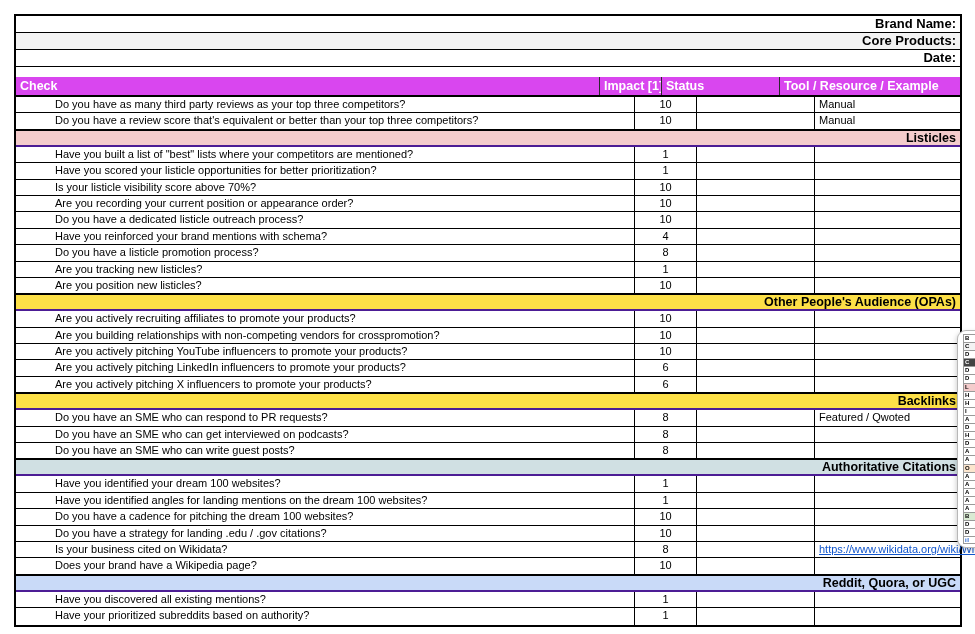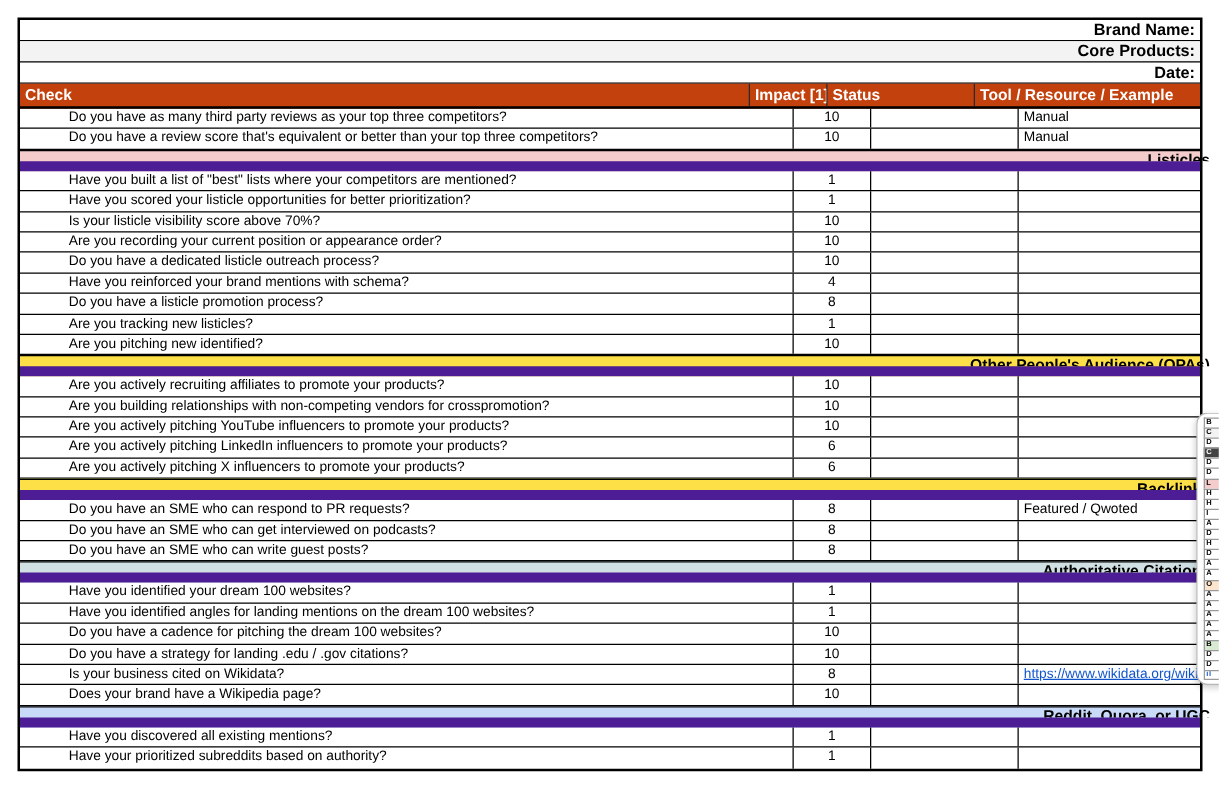--- a/index.html
+++ b/index.html
@@ -16,21 +16,21 @@
   .row.merged { grid-template-columns: 944px; text-align: right; }
 
   .info-row { height: 17px; }
   .info-row .cell { font-weight: bold; font-size: 13px; line-height: 16px; }
 
   .header-row { height: 20px; background: #434343; border-bottom: 2px solid #000; }
   .header-row .cell { color: #fff; font-weight: bold; font-size: 12.5px;
     line-height: 19px; border-right: 1px solid #2a2a2a; }
   .header-row .cell:last-child { border-right: none; }
 
-  .section-row { height: 17px; border-top: 1px solid #000; border-bottom: 8px solid #4c1d95; padding-left: 12px; }
+  .section-row { height: 17px; border-top: 1px solid #000; border-bottom: 2px solid #4c1d95; }
   .section-row .cell { font-weight: bold; font-size: 12.5px; line-height: 15px; }
 
   .q-row { height: 16.4px; padding-left: 35px; }
   .cell { padding: 0 4px; overflow: hidden; white-space: nowrap; }
   .q-row .cell { font-size: 11px; line-height: 15.5px; border-right: 1px solid #000; }
   .q-row .cell:last-child { border-right: none; }
   .impact-cell { text-align: center; }
 
   a.cell-link { color: #1155cc; text-decoration: underline; font-size: 11px; }
 
@@ -51,21 +51,21 @@
 <div class="sheet" id="sheet">
     <div class="row merged info-row">
       <div class="cell">Brand Name:</div>
     </div>
     <div class="row merged info-row" style="background: rgb(243, 243, 243);">
       <div class="cell">Core Products:</div>
     </div>
     <div class="row merged info-row">
       <div class="cell">Date:</div>
     </div>
-    <div class="row header-row" style="background: #c2410c;">
+    <div class="row header-row" style="background: #d946ef; margin-top: 10px;">
       <div class="cell">Check</div>
       <div class="cell">Impact [1]</div>
       <div class="cell">Status</div>
       <div class="cell">Tool / Resource / Example</div>
     </div>
     <div class="row q-row">
       <div class="cell check-cell">Do you have as many third party reviews as your top three competitors?</div>
       <div class="cell impact-cell">10</div>
       <div class="cell status-cell"></div>
       <div class="cell tool-cell">Manual</div>
@@ -121,21 +121,21 @@
       <div class="cell status-cell"></div>
       <div class="cell tool-cell"></div>
     </div>
     <div class="row q-row">
       <div class="cell check-cell">Are you tracking new listicles?</div>
       <div class="cell impact-cell">1</div>
       <div class="cell status-cell"></div>
       <div class="cell tool-cell"></div>
     </div>
     <div class="row q-row">
-      <div class="cell check-cell">Are you pitching new identified?</div>
+      <div class="cell check-cell">Are you position new listicles?</div>
       <div class="cell impact-cell">10</div>
       <div class="cell status-cell"></div>
       <div class="cell tool-cell"></div>
     </div>
     <div class="row merged section-row" style="background: #fde047;">
       <div class="cell">Other People's Audience (OPAs)</div>
     </div>
     <div class="row q-row">
       <div class="cell check-cell">Are you actively recruiting affiliates to promote your products?</div>
       <div class="cell impact-cell">10</div>

